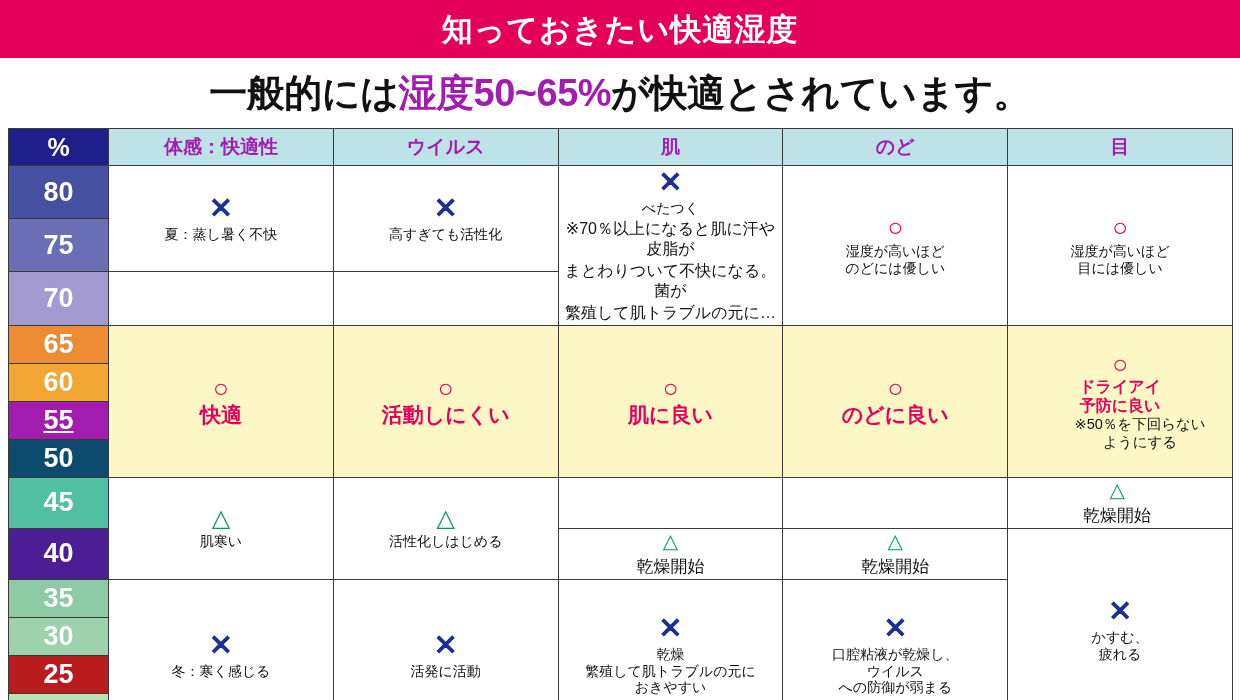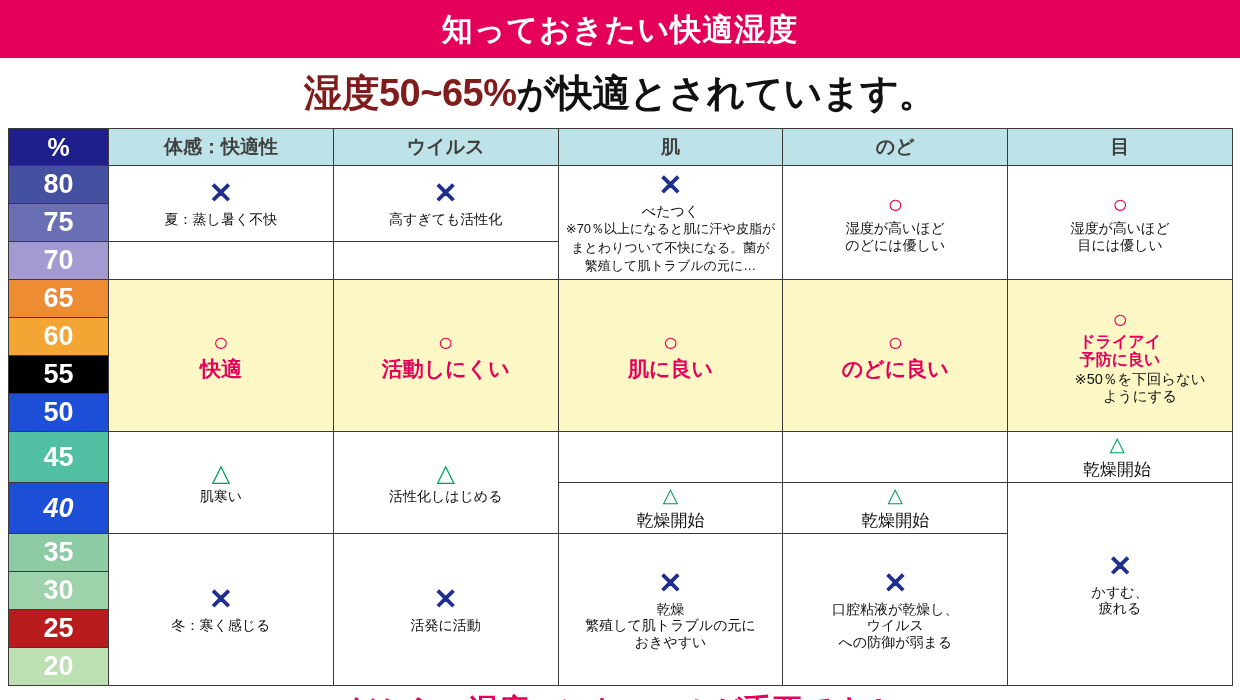--- a/index.html
+++ b/index.html
@@ -21,21 +21,21 @@
     line-height:1;
   }
 
   
   .subtitle{
     height:70px;display:flex;align-items:center;justify-content:center;
     white-space:nowrap;
   }
   .subtitle span{font-size:38px;font-weight:bold;letter-spacing:-0.5px;}
   .sub-dark{color:#111111;}
-  .sub-pink{color:#7f1d1d;}
+  .sub-pink{color:#a21caf;}
 
   
   .tbl-wrap{padding:0 8px;}
   table.grid{
     border-collapse:collapse;
     width:1224px;
     table-layout:fixed;
   }
   table.grid td,table.grid th{
     border:1.5px solid #3a3a3a;
@@ -45,38 +45,38 @@
   }
   col.c-pct{width:100px;}
   col.c-dat{width:224.8px;}
 
   
   .hdr-pct{
     background:#1f1f8c;color:#ffffff;
     font-size:25px;font-weight:bold;height:36px;
   }
   .hdr-col{
-    background:#bde3e8;color:#404040;
+    background:#bde3e8;color:#a21caf;
     font-size:19px;font-weight:bold;height:36px;
   }
 
   
   .pct{
     color:#ffffff;font-size:27px;font-weight:bold;height:37px;
     text-shadow:0 0 1px rgba(0,0,0,0.12);
   }
   .p80{background:#4550a0;}
   .p75{background:#6a6fb5;}
   .p70{background:#a49ad2;}
   .p65{background:#ee8c34;}
   .p60{background:#f3a633;}
-  .p55{background:#000000;}
-  .p50{background:#1d4ed8;}
+  .p55{background:#a21caf;text-decoration:underline;}
+  .p50{background:#0c4a6e;}
   .p45{background:#50bfa2;}
-  .p40{background:#1d4ed8;font-style:italic;}
+  .p40{background:#4c1d95;}
   .p35{background:#8ccba4;}
   .p30{background:#9ed2ab;}
   .p25{background:#b91c1c;margin-left:36px;}
   .p20{background:#bce0b1;}
 
   
   td.white{background:#ffffff;}
   td.yellow{background:#fcf7c4;}
 
   .cell{
@@ -85,21 +85,21 @@
   }
 
   .mark{font-size:29px;font-weight:bold;line-height:1;}
   .mark-x{color:#1f2f8f;font-family:"Liberation Sans",sans-serif;}
   .mark-o{color:#e4005a;font-size:26px;line-height:1;font-weight:bold;}
   .mark-tri{color:#00a05a;font-size:24px;line-height:1;}
 
   .txt{font-size:14px;color:#111111;margin-top:3px;}
   .txt-pink{font-size:21px;color:#e4005a;font-weight:bold;margin-top:2px;}
   .txt-pink-2{font-size:16px;color:#e4005a;font-weight:bold;line-height:1.1;margin-top:1px;}
-  .note{font-size:13px;color:#111111;line-height:1.25;margin-top:2px;}
+  .note{font-size:16px;color:#111111;line-height:1.25;margin-top:2px;}
   .note-mid{font-size:14.5px;color:#111111;line-height:1.2;margin-top:2px;margin-left:40px;}
 
   .inline-row{display:flex;align-items:center;justify-content:center;gap:6px;}
   .inline-row .mark-tri{font-size:20px;}
   .inline-row .txt{margin-top:0;font-size:17px;}
   .right-align{justify-content:flex-end;padding-right:10px;}
 
   
   .footer{
     height:48px;display:flex;align-items:center;justify-content:center;
@@ -111,20 +111,21 @@
 </head>
 <body>
 
 <div class="page">
 
   <div class="banner">
     <div class="banner-title">知っておきたい快適湿度</div>
   </div>
 
   <div class="subtitle">
+    <span class="sub-dark">一般的には</span>
     <span class="sub-pink">湿度50~65%</span>
     <span class="sub-dark">が快適とされています。</span>
   </div>
 
   <div class="tbl-wrap">
   <table class="grid">
     <colgroup>
       <col class="c-pct">
           <col class="c-dat">
           <col class="c-dat">

